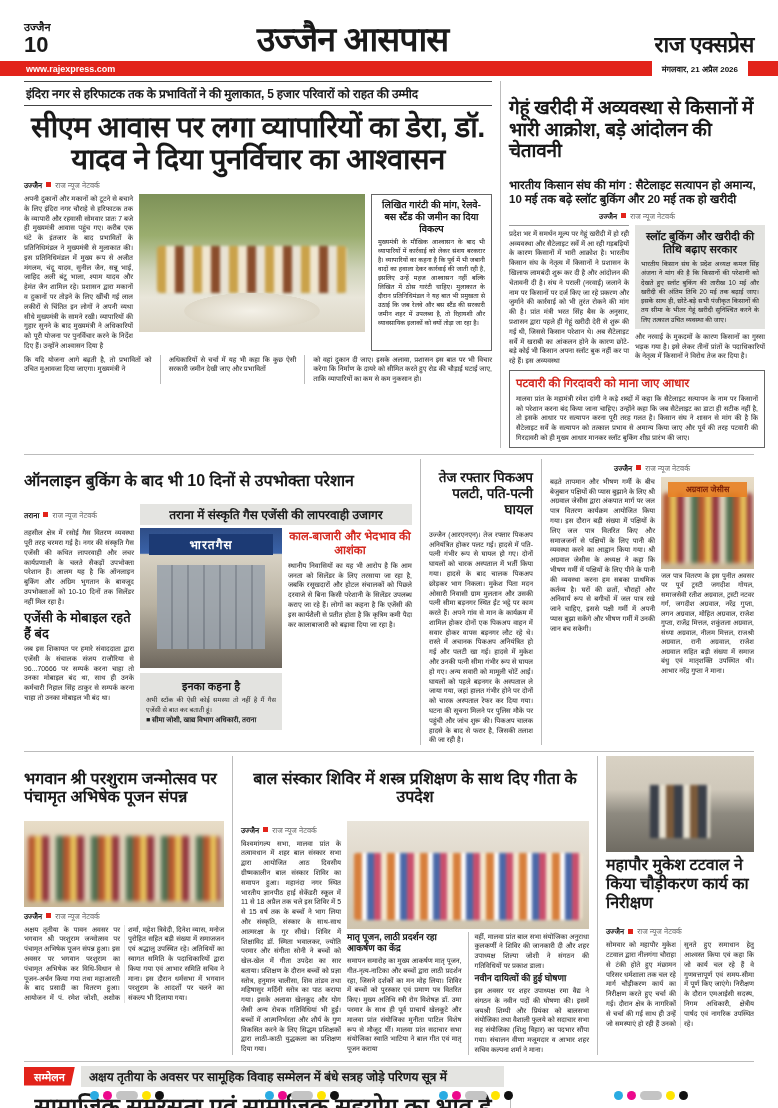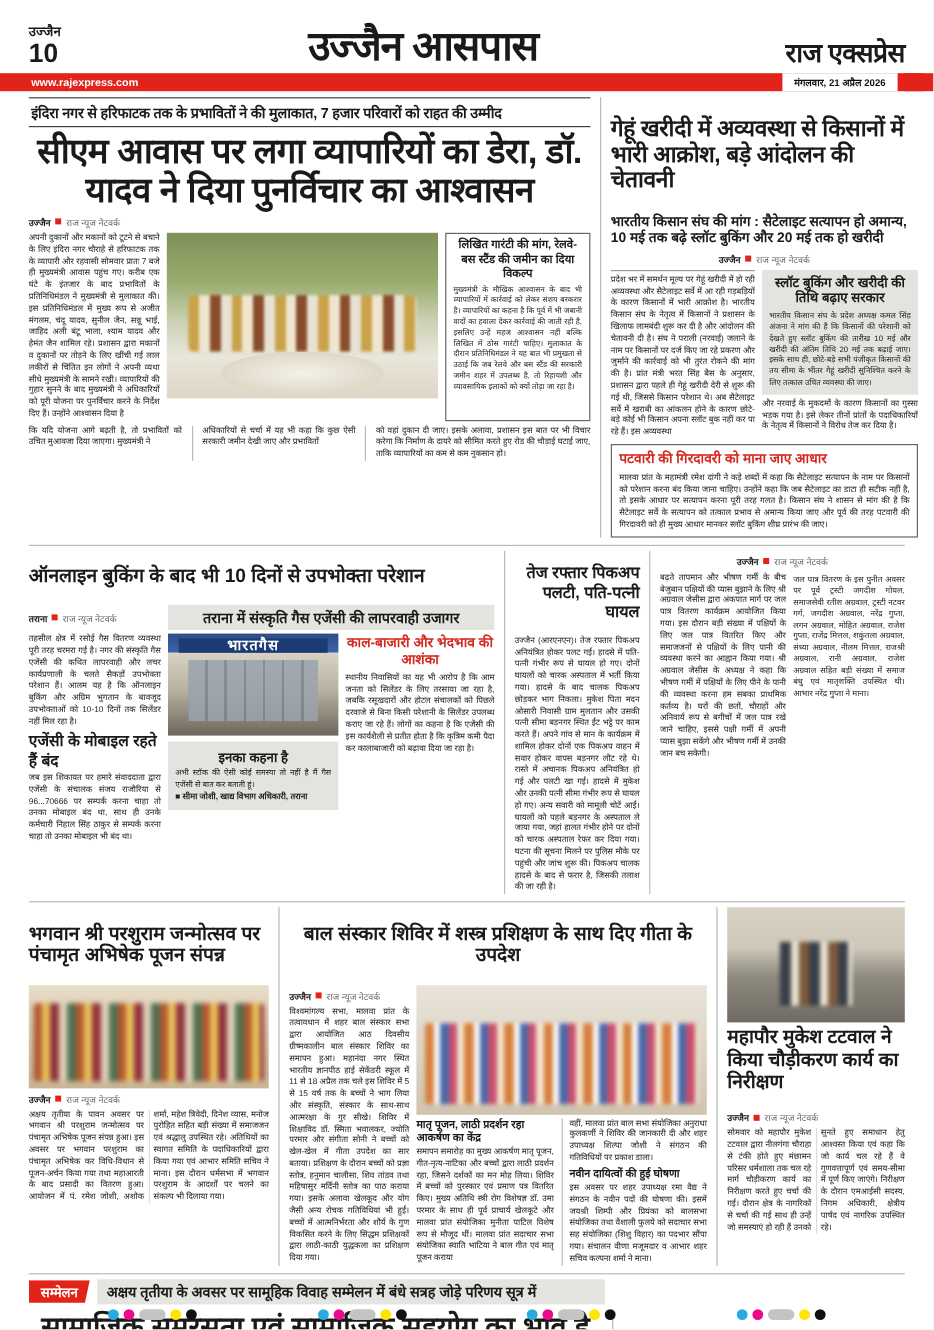--- a/index.html
+++ b/index.html
@@ -99,21 +99,21 @@
     <span class="site">www.rajexpress.com</span>
     <span class="datebox">मंगलवार, 21 अप्रैल 2026</span>
     <span class="cap"></span>
   </div>
 
   <div class="inner">
 
     <div class="row" style="margin-top:5px;">
 
       <section style="width:468px;padding-right:8px;">
-        <div class="kicker">इंदिरा नगर से हरिफाटक तक के प्रभावितों ने की मुलाकात, 7 हजार परिवारों को राहत की उम्मीद</div>
+        <div class="kicker">इंदिरा नगर से हरिफाटक तक के प्रभावितों ने की मुलाकात, 5 हजार परिवारों को राहत की उम्मीद</div>
         <h2 class="hl-xl">सीएम आवास पर लगा व्यापारियों का डेरा, डॉ. यादव ने दिया पुनर्विचार का आश्वासन</h2>
         <div class="byline">
           <span class="city">उज्जैन</span>
           <span class="sq"></span>
           <span class="agency">राज न्यूज नेटवर्क</span>
         </div>
         <div class="row" style="gap:6px;">
           <div class="body" style="width:112px;">अपनी दुकानों और मकानों को टूटने से बचाने के लिए इंदिरा नगर चौराहे से हरिफाटक तक के व्यापारी और रहवासी सोमवार प्रातः 7 बजे ही मुख्यमंत्री आवास पहुंच गए। करीब एक घंटे के इंतजार के बाद प्रभावितों के प्रतिनिधिमंडल ने मुख्यमंत्री से मुलाकात की। इस प्रतिनिधिमंडल में मुख्य रूप से अजीत मंगलम, चंदू यादव, सुनील जैन, सन्नू भाई, जाहिद अली बंटू भाला, श्याम यादव और हेमंत जैन शामिल रहे। प्रशासन द्वारा मकानों व दुकानों पर तोड़ने के लिए खींची गई लाल लकीरों से चिंतित इन लोगों ने अपनी व्यथा सीधे मुख्यमंत्री के सामने रखी। व्यापारियों की गुहार सुनने के बाद मुख्यमंत्री ने अधिकारियों को पूरी योजना पर पुनर्विचार करने के निर्देश दिए हैं। उन्होंने आश्वासन दिया है</div>
           <div class="photo ph-garden" style="width:232px;height:138px;"></div>
           <div class="borderbox" style="width:110px;">
@@ -169,21 +169,21 @@
           </div>
           <div class="strip" style="flex:1;">तराना में संस्कृति गैस एजेंसी की लापरवाही उजागर</div>
         </div>
         <div class="row" style="gap:6px;margin-top:3px;">
           <div style="width:110px;">
             <div class="body">तहसील क्षेत्र में रसोई गैस वितरण व्यवस्था पूरी तरह चरमरा गई है। नगर की संस्कृति गैस एजेंसी की कथित लापरवाही और लचर कार्यप्रणाली के चलते सैकड़ों उपभोक्ता परेशान हैं। आलम यह है कि ऑनलाइन बुकिंग और अग्रिम भुगतान के बावजूद उपभोक्ताओं को 10-10 दिनों तक सिलेंडर नहीं मिल रहा है।</div>
             <div class="subhead" style="font-size:13px;margin:3px 0 2px;">एजेंसी के मोबाइल रहते हैं बंद</div>
             <div class="body">जब इस शिकायत पर हमारे संवाददाता द्वारा एजेंसी के संचालक संजय राजौरिया से 96...70666 पर सम्पर्क करना चाहा तो उनका मोबाइल बंद था, साथ ही उनके कर्मचारी निहाल सिंह ठाकुर से सम्पर्क करना चाहा तो उनका मोबाइल भी बंद था।</div>
           </div>
           <div style="width:142px;">
-            <div class="photo ph-shop" style="width:142px;height:85px;">
+            <div class="photo ph-shop" style="width:142px;height:140px;">
               <div class="sign">भारतगैस</div>
             </div>
             <div class="graybox" style="margin-top:5px;">
               <div class="quote-title">इनका कहना है</div>
               <div class="body" style="font-size:6.6px;">अभी स्टॉक की ऐसी कोई समस्या तो नहीं है मैं गैस एजेंसी से बात कर बताती हूं।</div>
               <div class="body attrib" style="margin-top:1px;">■ सीमा जोशी, खाद्य विभाग अधिकारी, तराना</div>
             </div>
           </div>
           <div style="flex:1;">
             <div class="redtitle">काल-बाजारी और भेदभाव की आशंका</div>
@@ -199,20 +199,23 @@
 
       <section class="vline" style="flex:1;padding-left:8px;">
         <div class="byline" style="justify-content:center;">
           <span class="city">उज्जैन</span>
           <span class="sq"></span>
           <span class="agency">राज न्यूज नेटवर्क</span>
         </div>
         <div class="row" style="gap:6px;">
           <div class="body" style="width:105px;">बढ़ते तापमान और भीषण गर्मी के बीच बेजुबान पक्षियों की प्यास बुझाने के लिए श्री अग्रवाल जेसीस द्वारा अंकपात मार्ग पर जल पात्र वितरण कार्यक्रम आयोजित किया गया। इस दौरान बड़ी संख्या में पक्षियों के लिए जल पात्र वितरित किए और समाजजनों से पक्षियों के लिए पानी की व्यवस्था करने का आह्वान किया गया। श्री अग्रवाल जेसीस के अध्यक्ष ने कहा कि भीषण गर्मी में पक्षियों के लिए पीने के पानी की व्यवस्था करना हम सबका प्राथमिक कर्तव्य है। घरों की छतों, चौराहों और अनिवार्य रूप से बगीचों में जल पात्र रखे जाने चाहिए, इससे पक्षी गर्मी में अपनी प्यास बुझा सकेंगे और भीषण गर्मी में उनकी जान बच सकेगी।</div>
           <div style="flex:1;">
+            <div class="photo ph-crowd ph-banner" style="width:100%;height:92px;">
+              <div style="position:absolute;left:12%;top:7%;width:76%;font-size:8px;font-weight:800;color:#7a1d06;text-align:center;z-index:1;">अग्रवाल जेसीस</div>
+            </div>
             <div class="caption">जल पात्र वितरण के इस पुनीत अवसर पर पूर्व ट्रस्टी जगदीश गोयल, समाजसेवी रतीश अग्रवाल, ट्रस्टी नटवर गर्ग, जगदीश अग्रवाल, नरेंद्र गुप्ता, लगन अग्रवाल, मोहित अग्रवाल, राजेश गुप्ता, राजेंद्र मित्तल, शकुंतला अग्रवाल, संध्या अग्रवाल, नीलम मित्तल, राजश्री अग्रवाल, रानी अग्रवाल, राजेश अग्रवाल सहित बड़ी संख्या में समाज बंधु एवं मातृशक्ति उपस्थित थी। आभार नरेंद्र गुप्ता ने माना।</div>
           </div>
         </div>
       </section>
     </div>
 
     <div class="hline" style="margin:6px 0 4px;"></div>
 
     <div class="row">
 

